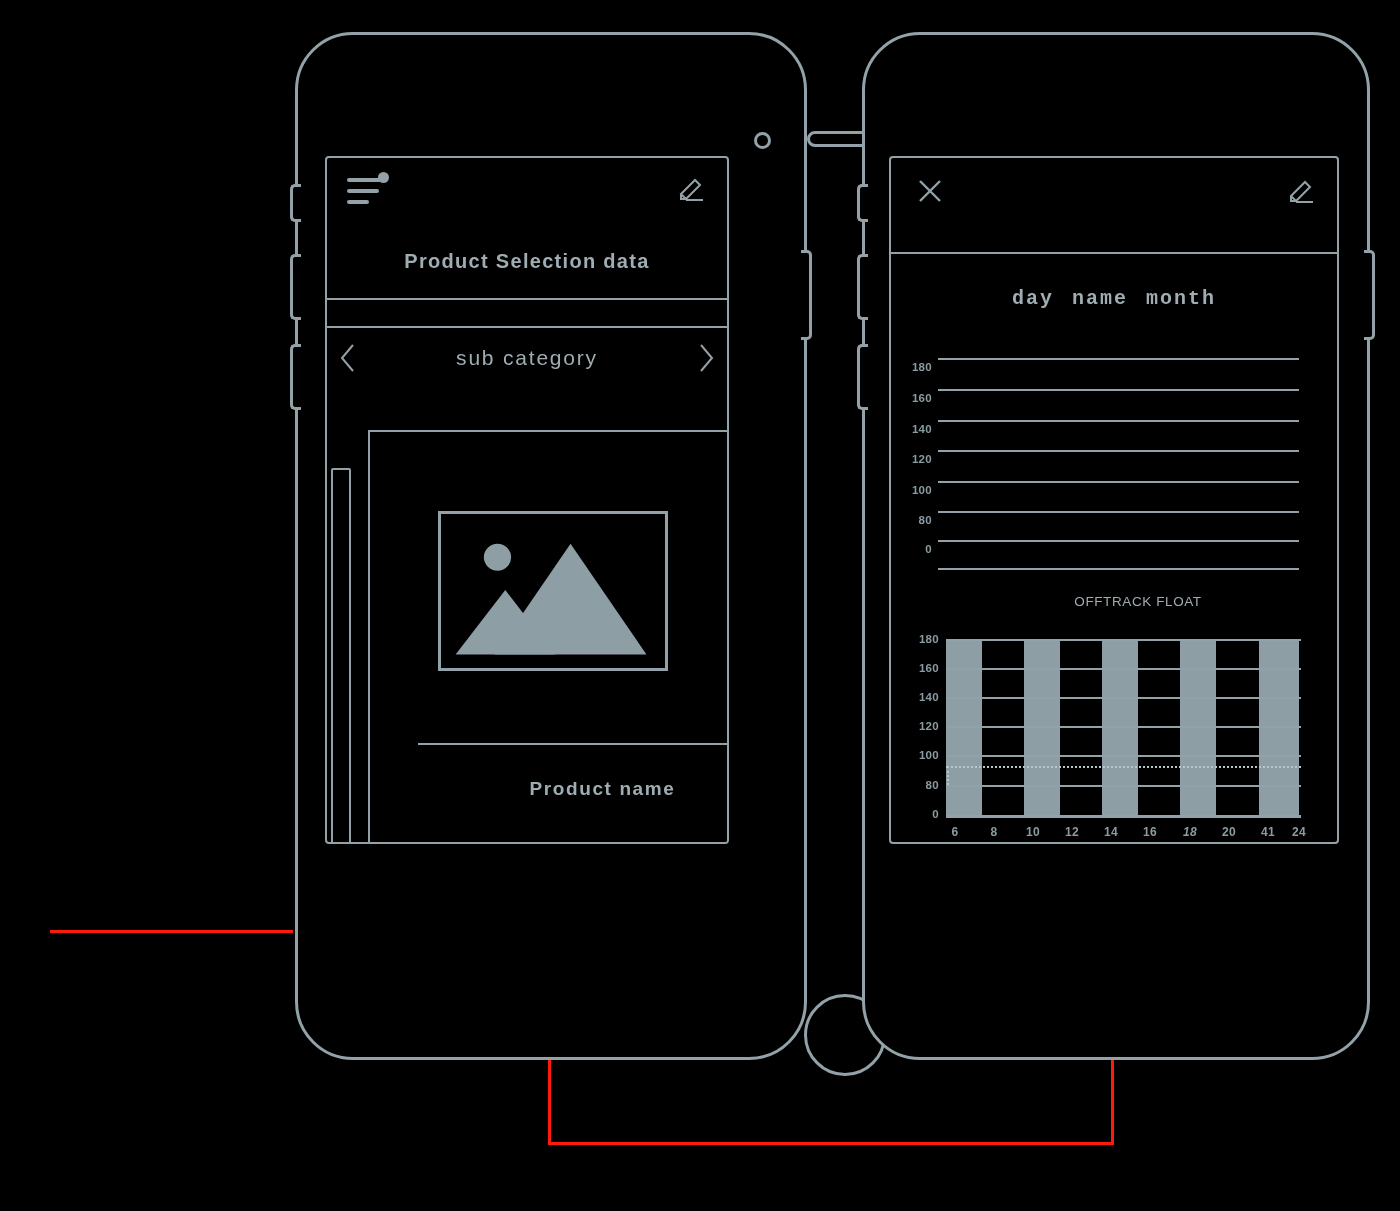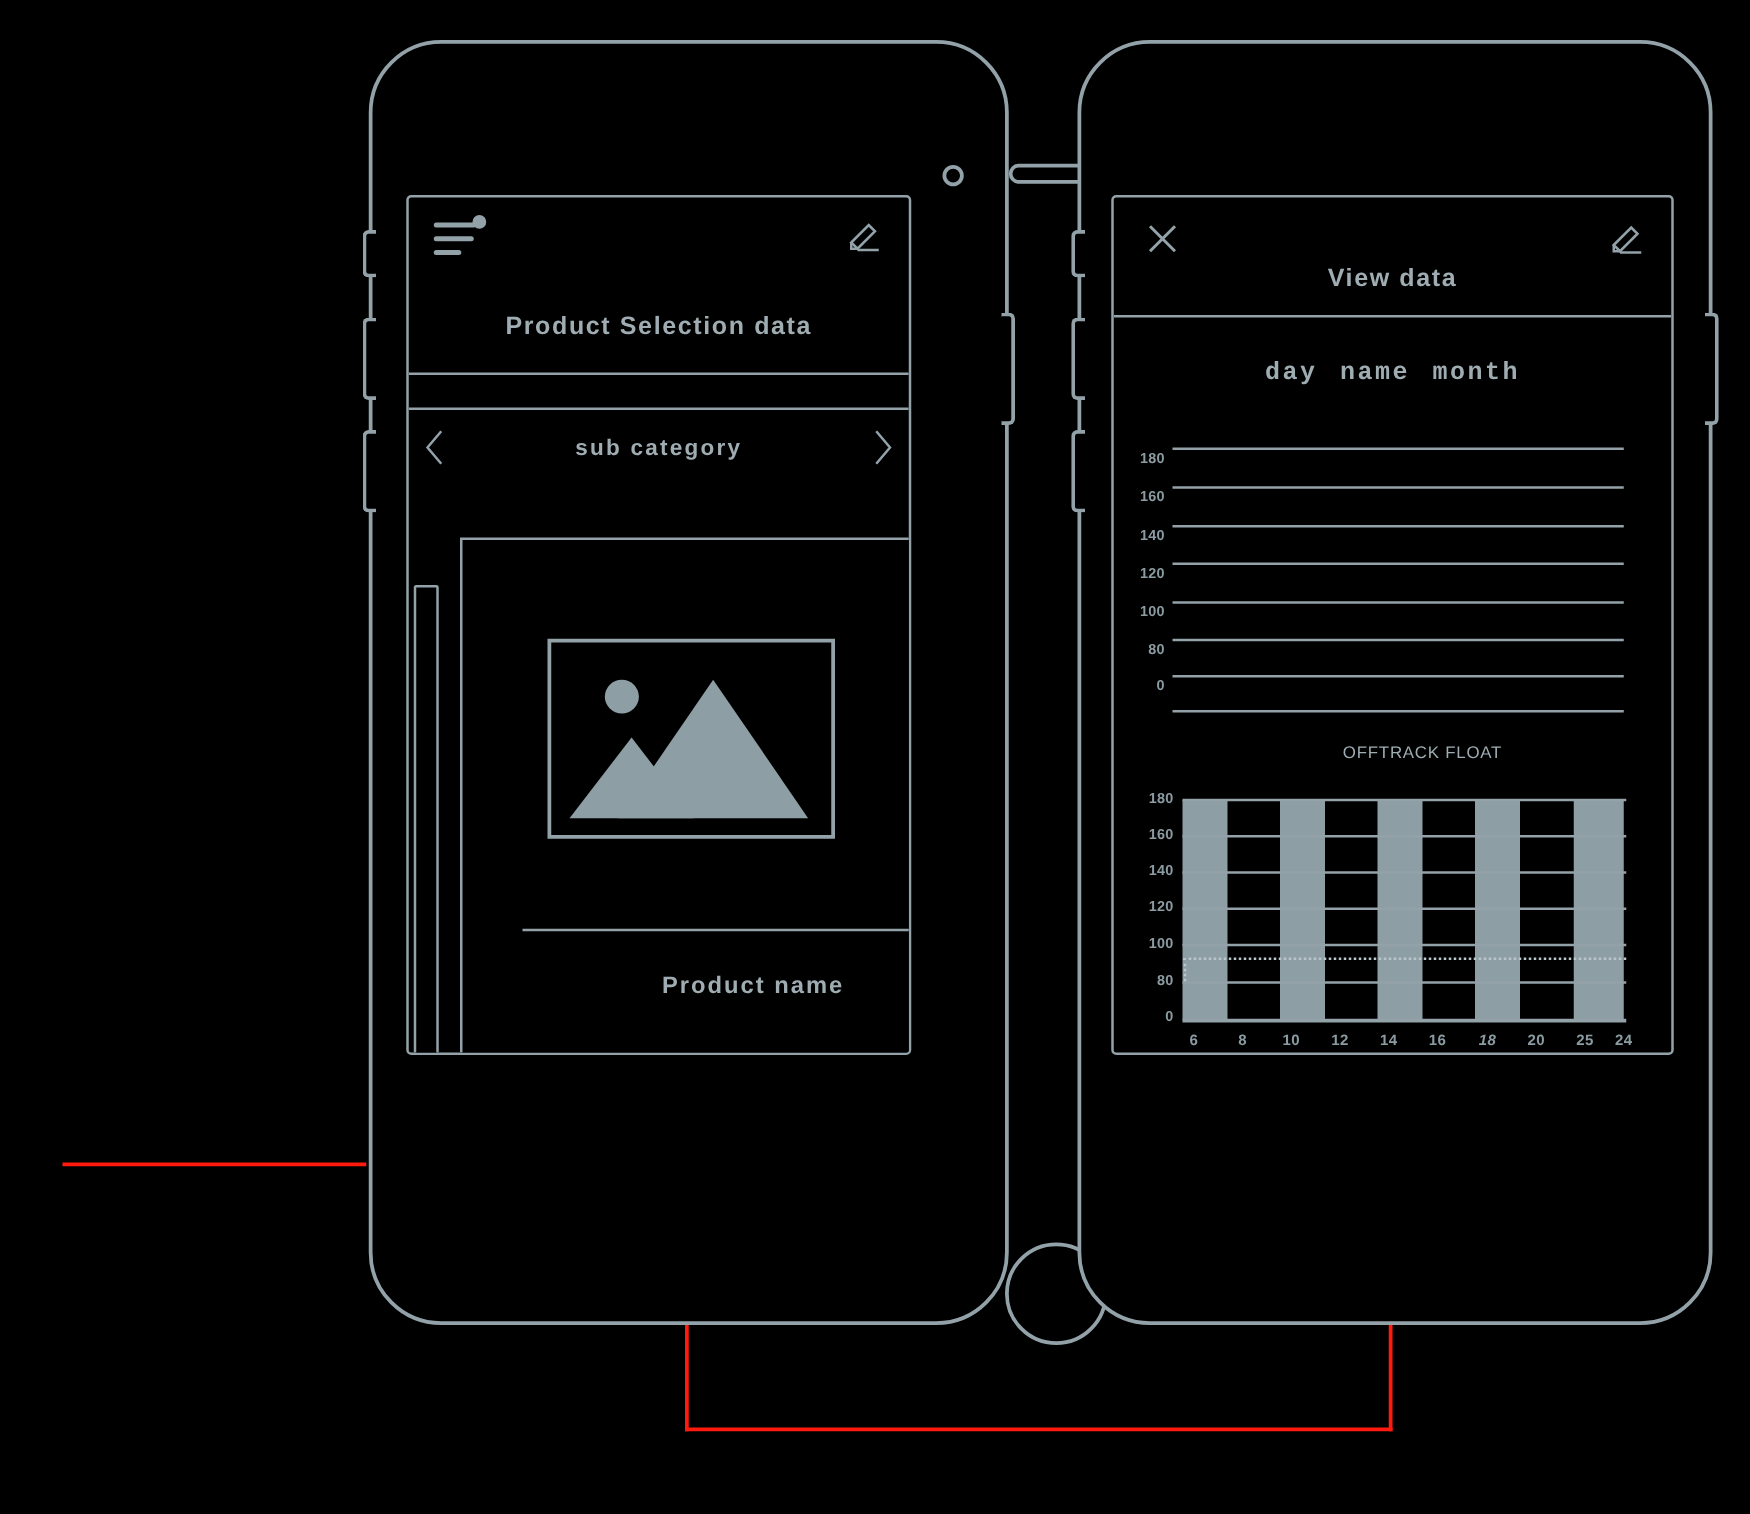--- a/index.html
+++ b/index.html
@@ -38,21 +38,21 @@
   
   .hamb{position:absolute;left:20px;top:14px;width:42px;height:34px;}
   .hamb i{position:absolute;left:0;height:4px;background:#92a2a8;border-radius:2px;display:block;}
   .hamb i:nth-child(1){top:6px;width:34px;}
   .hamb i:nth-child(2){top:17px;width:32px;}
   .hamb i:nth-child(3){top:28px;width:22px;}
   .hamb u{position:absolute;right:0px;top:0px;width:11px;height:11px;border-radius:50%;background:#92a2a8;display:block;}
 
   
   .subrow{position:absolute;left:0;width:100%;display:flex;align-items:center;justify-content:space-between;}
-  .subrow .lbl{flex:1;text-align:center;font-size:18px;font-weight:bold;letter-spacing:1.8px;color:#9fadb3;}
+  .subrow .lbl{flex:1;text-align:center;font-size:21px;font-weight:normal;letter-spacing:1.8px;color:#9fadb3;}
   .chev{width:42px;height:42px;display:flex;align-items:center;justify-content:center;}
   .chev svg{width:20px;height:32px;}
 
   
   .card{position:absolute;border:2px solid #92a2a8;box-sizing:border-box;background:#000;}
   .peek{position:absolute;border:2px solid #92a2a8;box-sizing:border-box;background:#000;border-radius:2px;}
   .imgph{position:absolute;border:3px solid #92a2a8;box-sizing:border-box;background:#000;}
   .imgph svg{display:block;width:100%;height:100%;}
   .namebar{position:absolute;left:0;width:100%;border-top:2px solid #92a2a8;box-sizing:border-box;margin-left:48px;}
   .namebar .t{position:absolute;left:0;right:0;text-align:center;font-size:19px;font-weight:bold;letter-spacing:1.6px;color:#9fadb3;}
@@ -163,21 +163,20 @@
             <path d="M7 7 L27 27 M27 7 L7 27" fill="none" stroke="#92a2a8" stroke-width="2.4"></path>
           </svg>
         </div>
         <div class="iconbtn" style="right:20px;top:16px;">
           <svg viewBox="0 0 34 34">
             <path d="M8 22 L22 8 L27 13 L13 27 Z" fill="none" stroke="#92a2a8" stroke-width="2"></path>
             <path d="M8 22 L8 27 L13 27" fill="none" stroke="#92a2a8" stroke-width="2"></path>
             <path d="M13 28 L30 28" fill="none" stroke="#92a2a8" stroke-width="2"></path>
           </svg>
         </div>
-        <div class="title" style="top:54px;">View data</div>
       </div>
 
       <div class="tabs" style="top:128px;">
         <span>day</span><span>name</span><span>month</span>
       </div>
 
       <div class="chart" style="left:0;top:178px;width:450px;height:250px;">
 
         <div class="gridline" style="left:47px;top:22px;width:361px;"></div>
         <div class="gridline" style="left:47px;top:53px;width:361px;"></div>
@@ -228,21 +227,21 @@
         <div class="ylab" style="left:12px;top:174px;width:36px;">0</div>
 
         <div class="xlab" style="left:52px;top:191px;width:24px;">6</div>
         <div class="xlab" style="left:91px;top:191px;width:24px;">8</div>
         <div class="xlab" style="left:130px;top:191px;width:24px;">10</div>
         <div class="xlab" style="left:169px;top:191px;width:24px;">12</div>
         <div class="xlab" style="left:208px;top:191px;width:24px;">14</div>
         <div class="xlab" style="left:247px;top:191px;width:24px;">16</div>
         <div class="xlab" style="left:287px;top:191px;width:24px;font-style:italic;">18</div>
         <div class="xlab" style="left:326px;top:191px;width:24px;">20</div>
-        <div class="xlab" style="left:365px;top:191px;width:24px;">25</div>
+        <div class="xlab" style="left:365px;top:191px;width:24px;">41</div>
         <div class="xlab" style="left:396px;top:191px;width:24px;">24</div>
 
       </div>
 
       <div class="axis" style="left:0;top:726px;width:100%;height:0px;"></div>
 
     </div>
   </div>
 
   <div class="redline" style="left:50px;top:930px;width:243px;height:3px;"></div>

